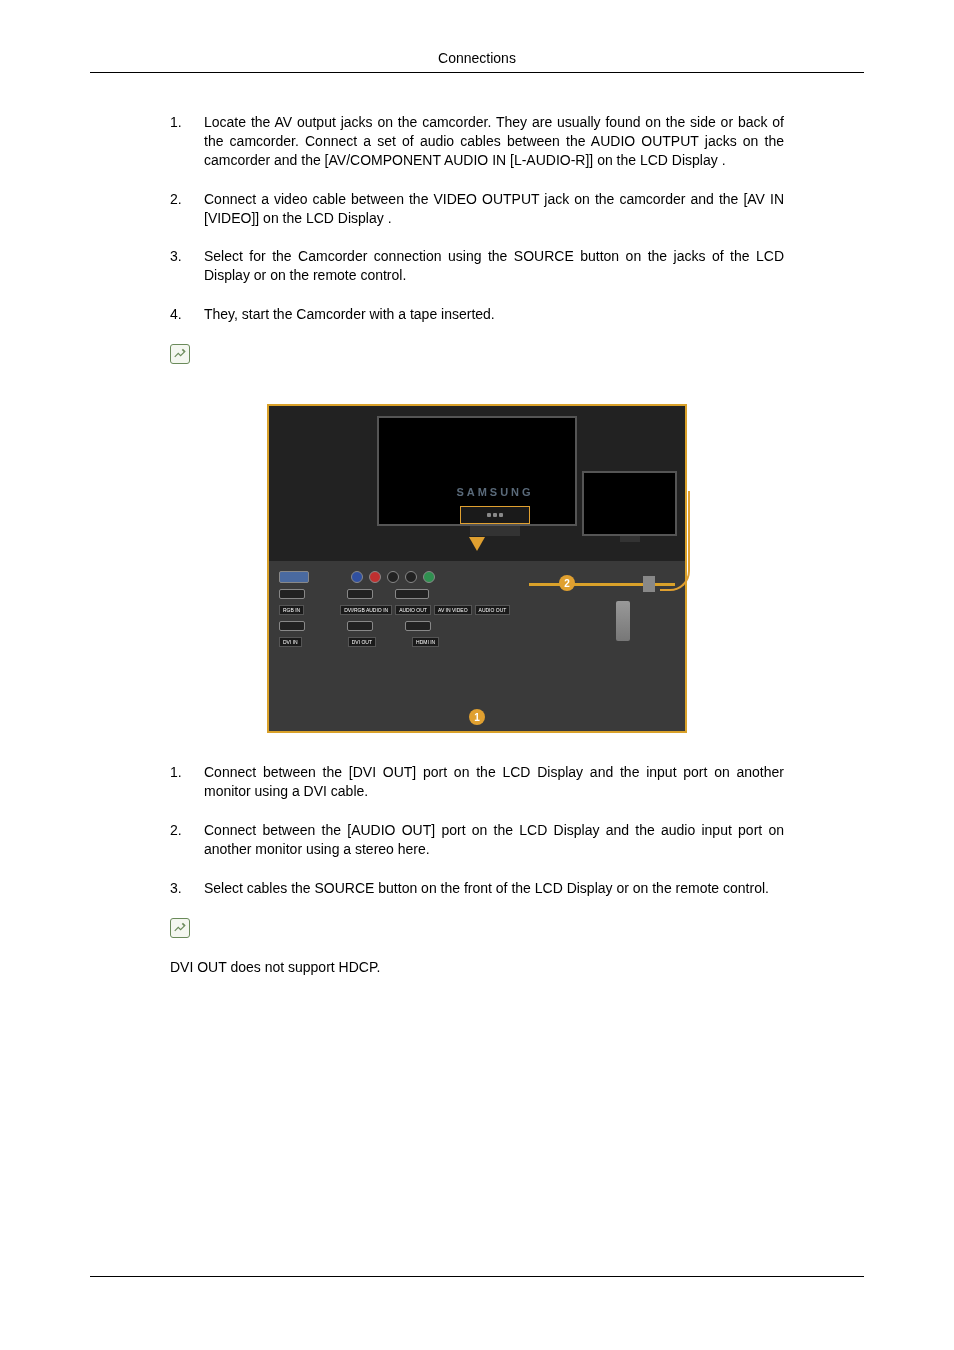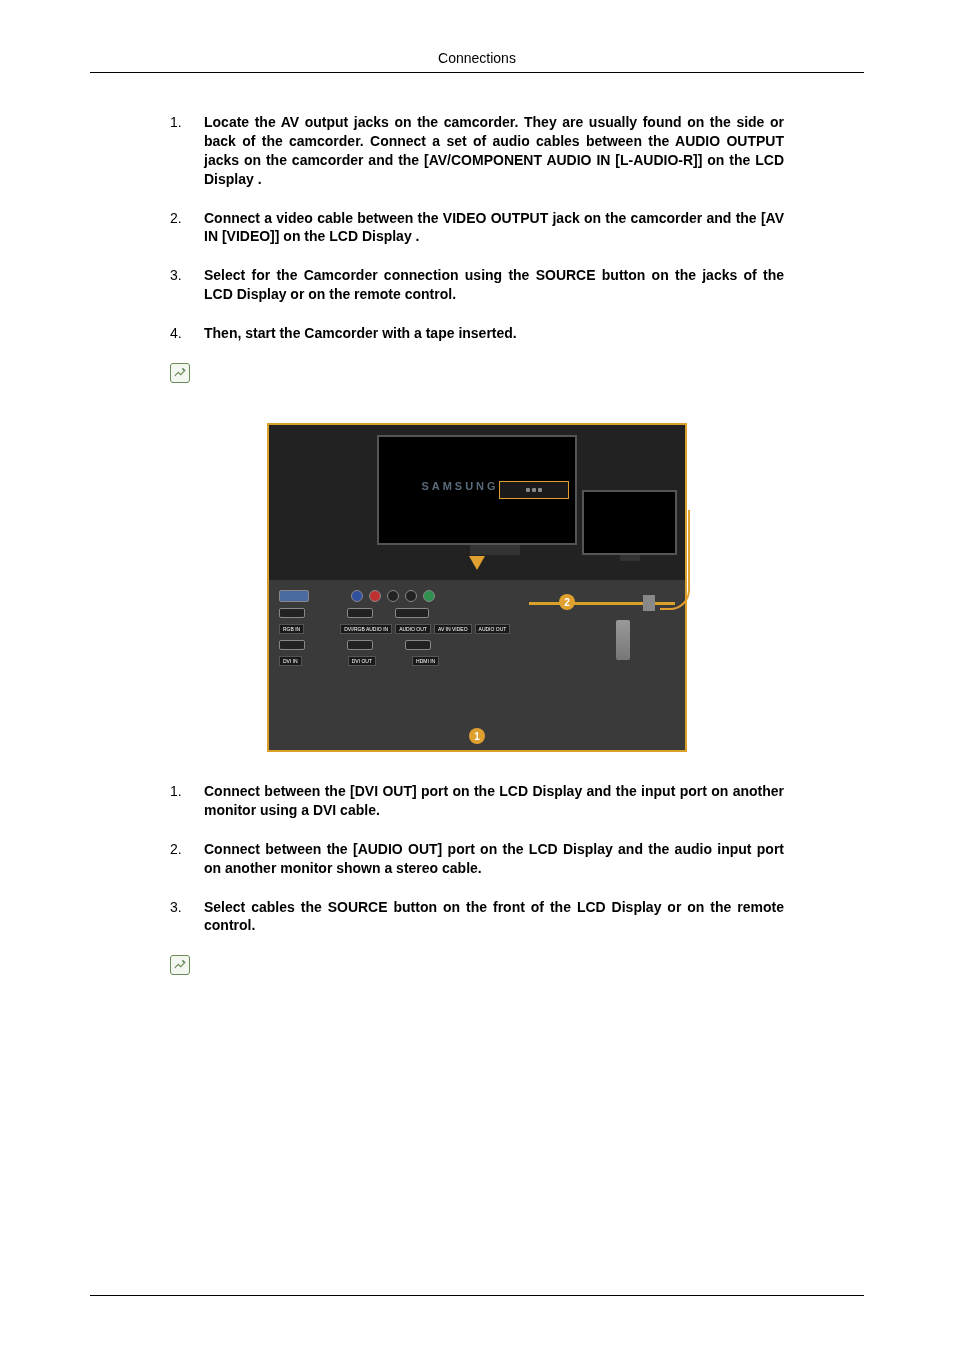--- a/index.html
+++ b/index.html
@@ -31,21 +31,20 @@
     margin-bottom: 20px;
     text-align: justify;
     line-height: 1.35;
   }
   .ol .num {
     width: 34px;
     flex-shrink: 0;
   }
   .ol .txt {
     flex: 1;
-    font-weight: bold;
   }
   .note-icon {
     width: 20px;
     height: 20px;
     border: 1px solid #6a8a5a;
     border-radius: 3px;
     display: inline-flex;
     align-items: center;
     justify-content: center;
     margin-bottom: 20px;
@@ -73,23 +72,23 @@
     flex-direction: column;
     align-items: center;
     padding: 10px;
   }
   .monitor {
     width: 200px;
     height: 110px;
     background: #000;
     border: 2px solid #555;
     display: flex;
-    flex-direction: row;
-    align-items: center;
-    justify-content: center;
+    flex-direction: column;
+    align-items: center;
+    justify-content: flex-end;
     position: relative;
     padding-left: 36px;
   }
   .monitor::after {
     content: "";
     position: absolute;
     bottom: -12px;
     width: 50px;
     height: 10px;
     background: #333;
@@ -259,21 +258,21 @@
     <li>
       <span class="num">2.</span>
       <span class="txt">Connect a video cable between the VIDEO OUTPUT jack on the camcorder and the [AV IN [VIDEO]] on the LCD Display .</span>
     </li>
     <li>
       <span class="num">3.</span>
       <span class="txt">Select      for the Camcorder connection using the SOURCE button on the jacks of the LCD Display or on the remote control.</span>
     </li>
     <li>
       <span class="num">4.</span>
-      <span class="txt">Then, start the Camcorder with a tape inserted.</span>
+      <span class="txt">They, start the Camcorder with a tape inserted.</span>
     </li>
   </ul>
 
   <div class="note-icon">
     <svg viewBox="0 0 24 24">
         <path d="M3 17l6-6 4 4 8-8" fill="none" stroke="#6a8a5a" stroke-width="2"></path>
         <path d="M17 3l4 4-2 2-4-4z" fill="#6a8a5a"></path>
       </svg>
   </div>
 
@@ -345,31 +344,32 @@
     </div>
   </div>
 
   <ul class="ol">
     <li>
       <span class="num">1.</span>
       <span class="txt">Connect between the [DVI OUT] port on the LCD Display and the input port on another monitor using a DVI cable.</span>
     </li>
     <li>
       <span class="num">2.</span>
-      <span class="txt">Connect between the [AUDIO OUT] port on the LCD Display and the audio input port on another monitor shown a stereo cable.</span>
+      <span class="txt">Connect between the [AUDIO OUT] port on the LCD Display and the audio input port on another monitor using a stereo here.</span>
     </li>
     <li>
       <span class="num">3.</span>
       <span class="txt">Select       cables the SOURCE button on the front of the LCD Display or on the remote control.</span>
     </li>
   </ul>
 
   <div class="note-icon">
     <svg viewBox="0 0 24 24">
         <path d="M3 17l6-6 4 4 8-8" fill="none" stroke="#6a8a5a" stroke-width="2"></path>
         <path d="M17 3l4 4-2 2-4-4z" fill="#6a8a5a"></path>
       </svg>
   </div>
 
+  <p class="para">DVI OUT does not support HDCP.</p>
 
 </div>
 
 <div class="footer-rule"></div>
 
 </body></html>

